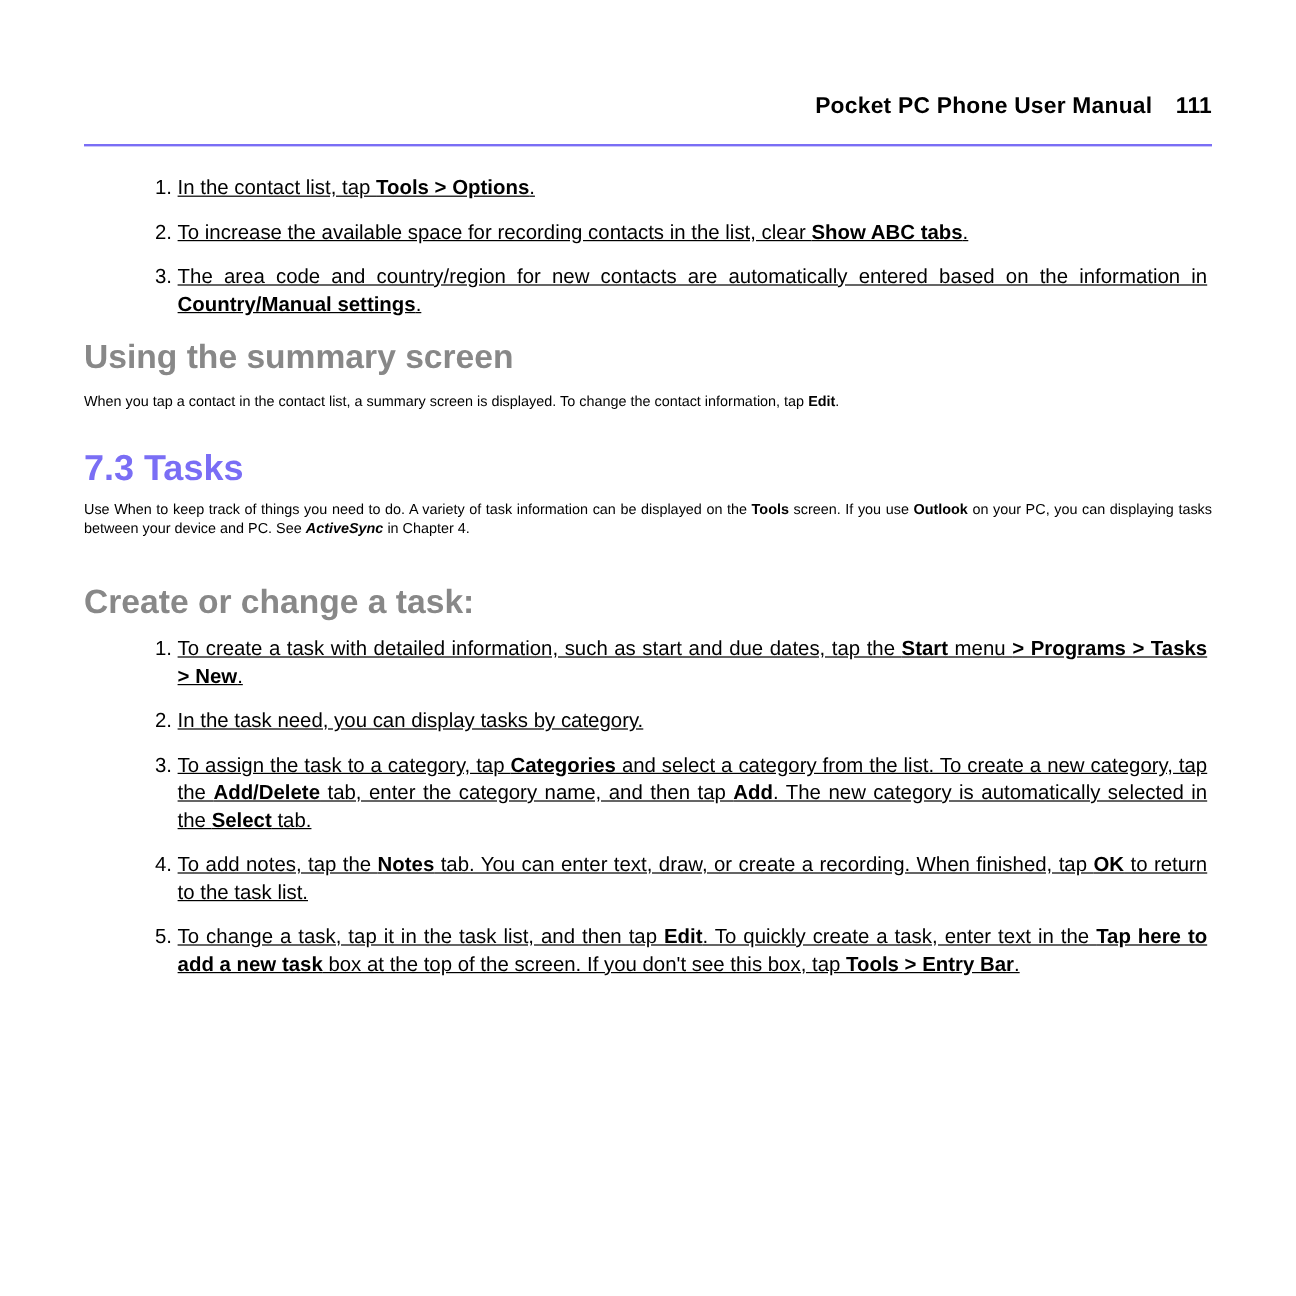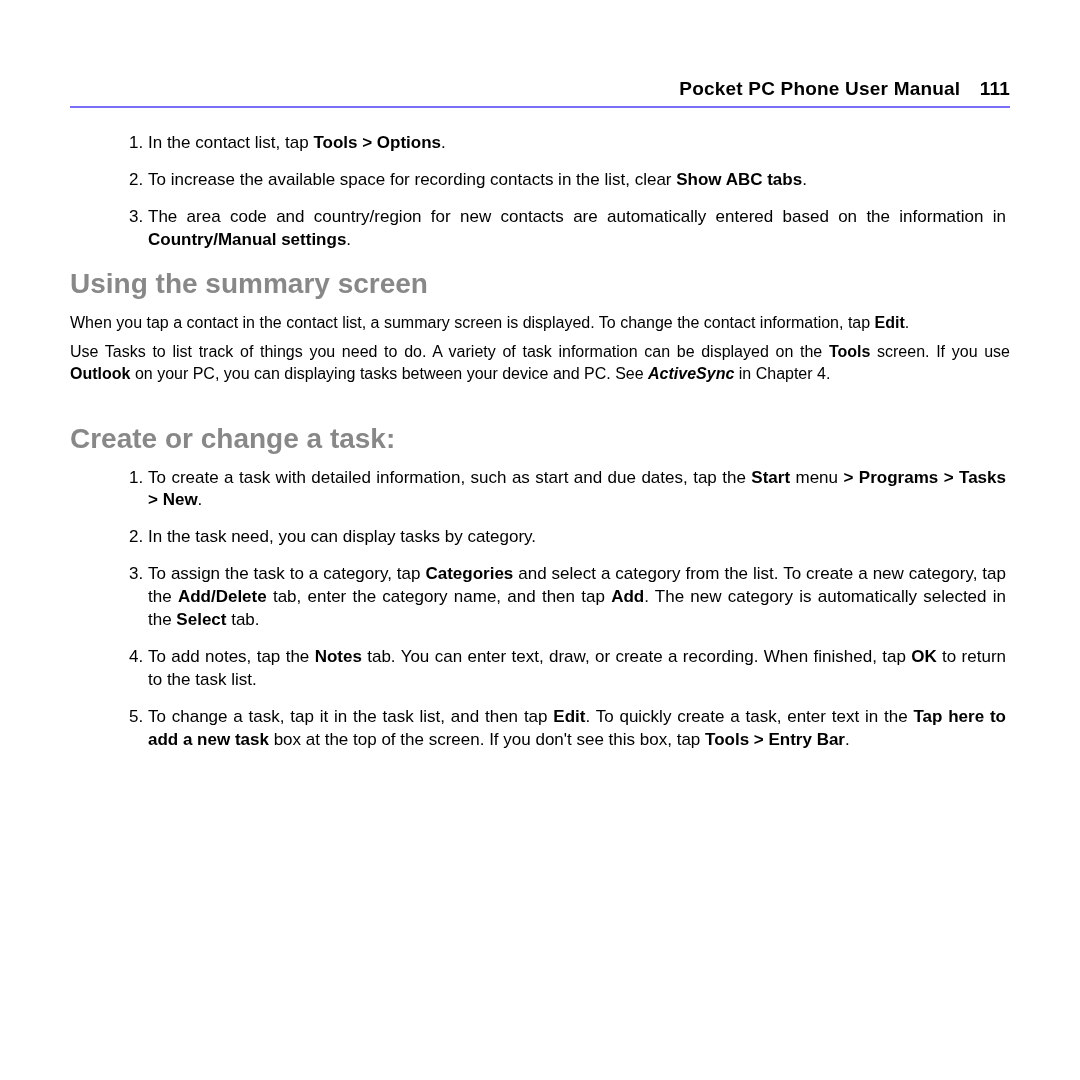--- a/index.html
+++ b/index.html
@@ -10,21 +10,21 @@
     background: #ffffff;
     font-family: Arial, Helvetica, sans-serif;
     color: #000000;
   }
   .page {
     padding: 78px 70px 0 70px;
   }
   .header-line {
     text-align: right;
     font-size: 19px;
-    padding-bottom: 6px;
+    padding-bottom: 20px;
     border-bottom: 2px solid #7a6ef5;
     margin-bottom: 24px;
     letter-spacing: 0.2px;
   }
   .header-title {
     font-weight: bold;
     color: #000;
   }
   .header-page {
     font-weight: bold;
@@ -37,30 +37,31 @@
     font-weight: bold;
     margin: 16px 0 12px 0;
   }
   h1.section {
     color: #7a6ef5;
     font-size: 30px;
     font-weight: bold;
     margin: 32px 0 8px 0;
   }
   p.body {
-    font-size: 16px;
+    font-size: 12px;
     line-height: 1.35;
     margin: 6px 0 8px 0;
     text-align: justify;
   }
   ol.steps {
     list-style: decimal;
     padding-left: 48px;
     margin: 6px 0 14px 30px;
     font-size: 17px;
+    text-decoration: underline;
   }
   ol.steps li {
     margin-bottom: 14px;
     line-height: 1.35;
     text-align: justify;
     padding-right: 4px;
   }
   .b { font-weight: bold; }
   .bi { font-weight: bold; font-style: italic; }
   .indent { margin-left: 0; }
@@ -85,22 +86,23 @@
     <li>
       <span>The area code and country/region for new contacts are automatically entered based on the information in </span><span class="b">Country/Manual settings</span><span>.</span>
     </li>
   </ol>
 
   <h2 class="sub">Using the summary screen</h2>
   <p class="body indent">
     <span>When you tap a contact in the contact list, a summary screen is displayed. To change the contact information, tap </span><span class="b">Edit</span><span>.</span>
   </p>
 
+  <h1 class="section">7.3 Tasks</h1>
   <p class="body">
-    <span>Use Tasks to list track of things you need to do. A variety of task information can be displayed on the </span><span class="b">Tools</span><span> screen. If you use </span><span class="b">Outlook</span><span> on your PC, you can displaying tasks between your device and PC. See </span><span class="bi">ActiveSync</span><span> in Chapter 4.</span>
+    <span>Use When to keep track of things you need to do. A variety of task information can be displayed on the </span><span class="b">Tools</span><span> screen. If you use </span><span class="b">Outlook</span><span> on your PC, you can displaying tasks between your device and PC. See </span><span class="bi">ActiveSync</span><span> in Chapter 4.</span>
   </p>
 
   <h2 class="sub" style="margin-top:38px;">Create or change a task:</h2>
   <ol class="steps">
     <li>
       <span>To create a task with detailed information, such as start and due dates, tap the </span><span class="b">Start</span><span> menu </span><span class="b">&gt; Programs  &gt; Tasks &gt; New</span><span>.</span>
     </li>
     <li>
       <span>In the task need, you can display tasks by category.</span>
     </li>

